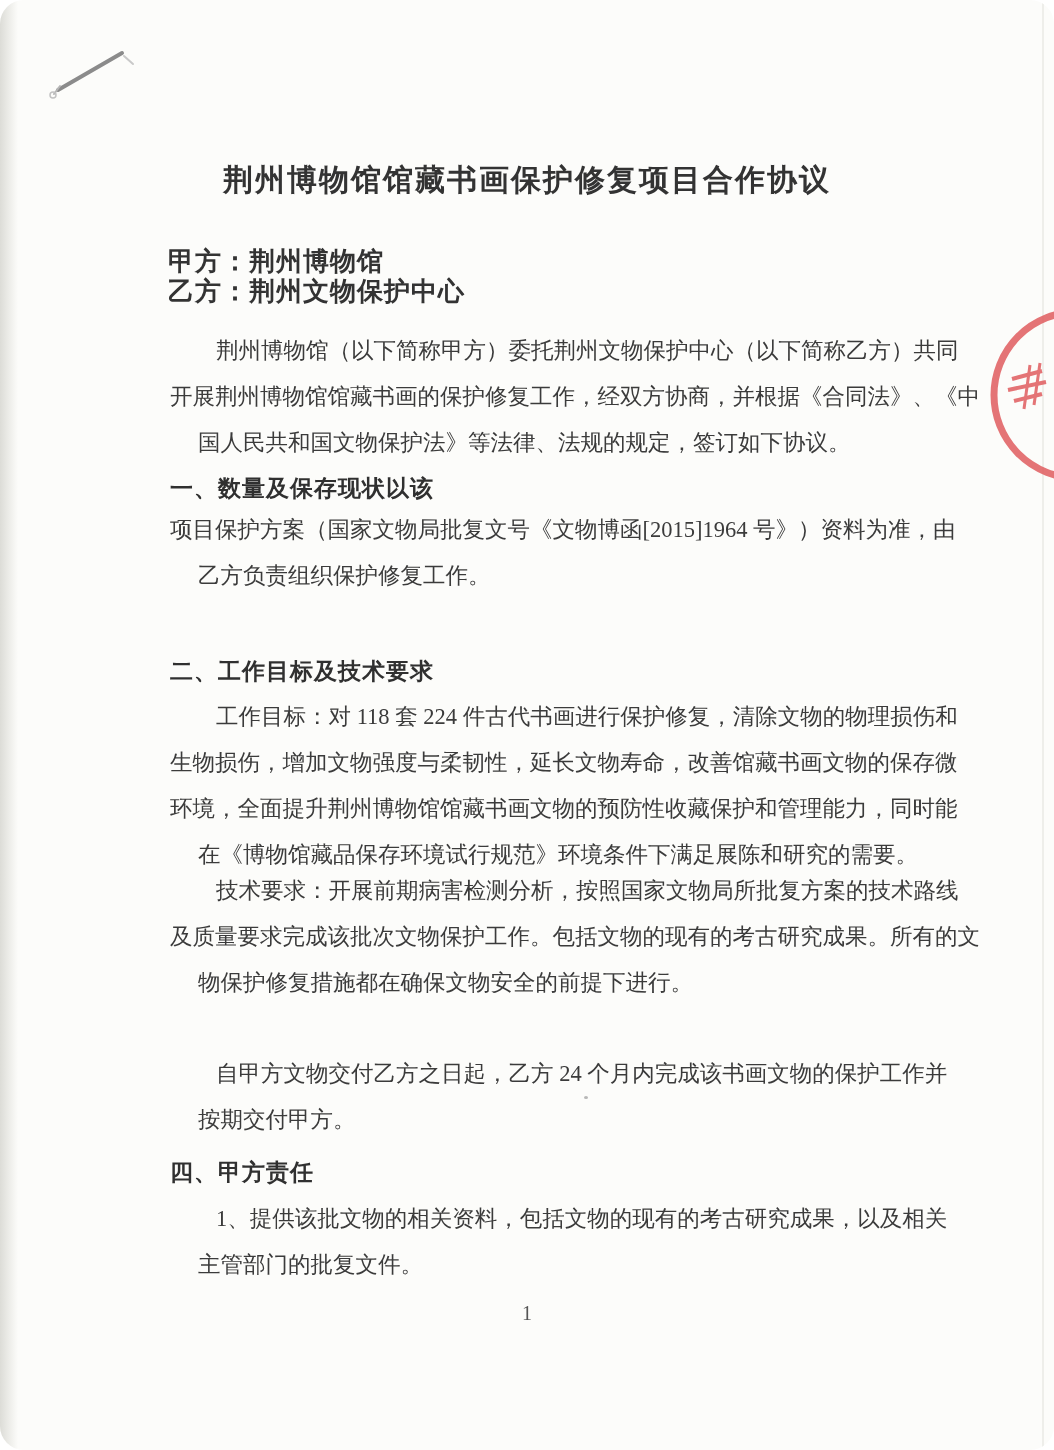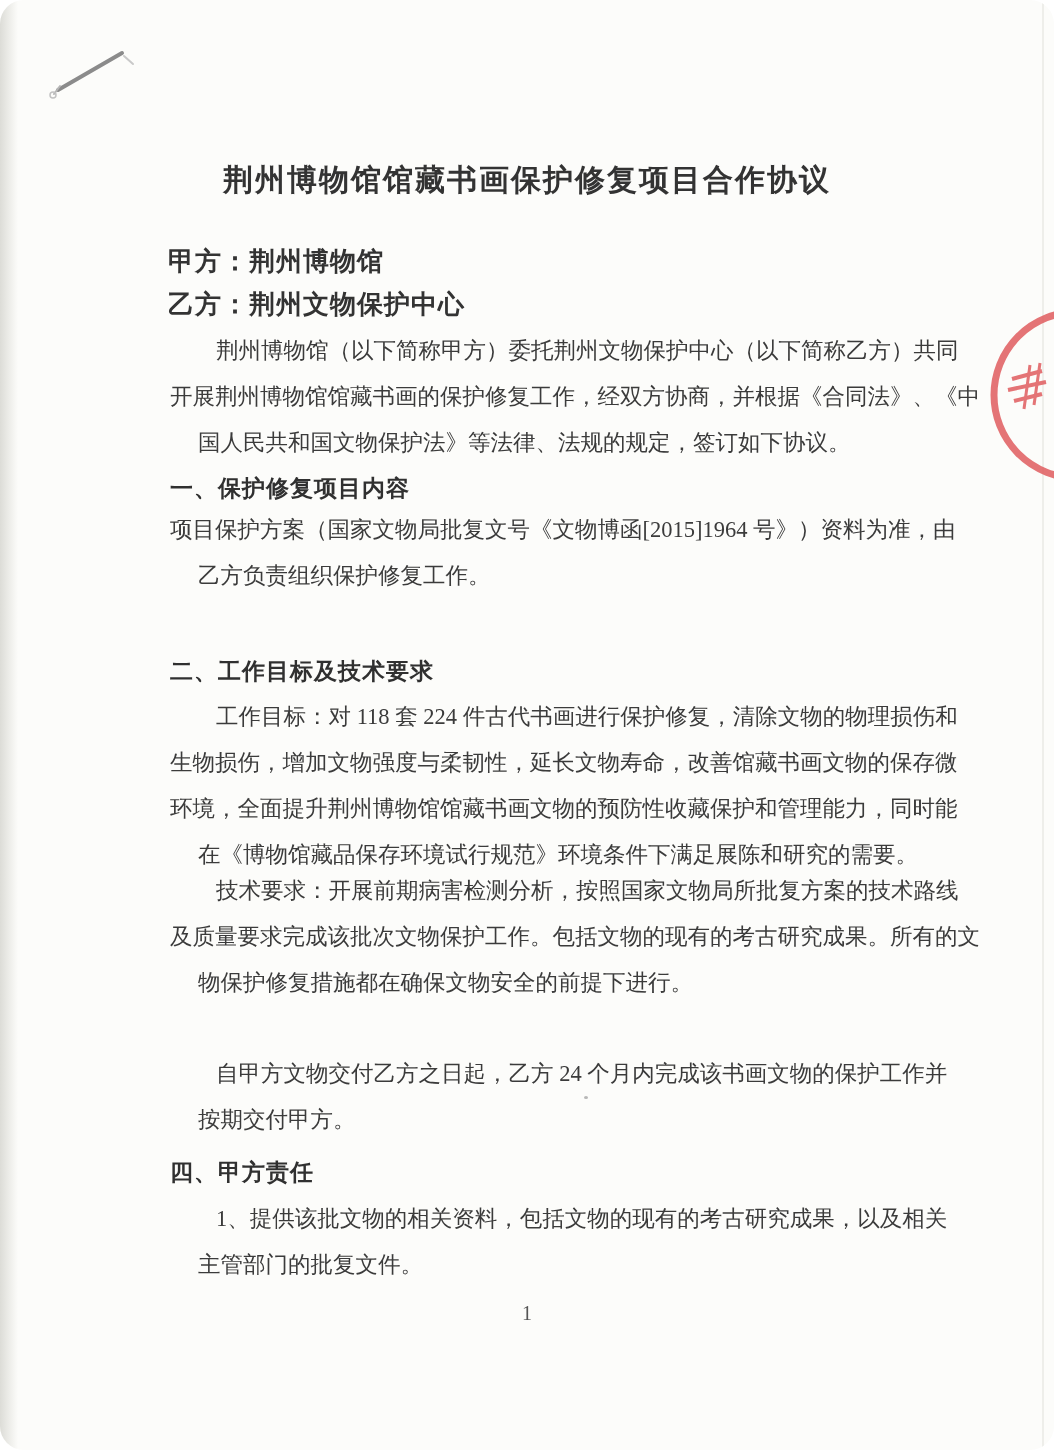--- a/index.html
+++ b/index.html
@@ -24,21 +24,21 @@
     position:absolute;top:160px;left:0;width:100%;
     text-align:center;
     font-size:30px;font-weight:700;letter-spacing:2px;
     color:#333;line-height:40px;
   }
   .party{
     position:absolute;left:168px;
     font-size:26px;font-weight:700;color:#333;line-height:36px;letter-spacing:1px;
   }
   .party-a{top:244px;}
-  .party-b{top:287px;}
+  .party-b{top:274px;}
   .block{
     position:absolute;left:170px;width:758px;
   }
   .line{
     height:46px;line-height:46px;
     font-size:22.5px;
     text-align:justify;
     white-space:nowrap;
     color:#3b3b3b;
   }
@@ -102,21 +102,21 @@
 
   <div class="party party-a">甲方：荆州博物馆</div>
   <div class="party party-b">乙方：荆州文物保护中心</div>
 
   <div class="block preamble">
     <div class="line full indent">荆州博物馆（以下简称甲方）委托荆州文物保护中心（以下简称乙方）共同</div>
     <div class="line full">开展荆州博物馆馆藏书画的保护修复工作，经双方协商，并根据《合同法》、《中</div>
     <div class="line last">国人民共和国文物保护法》等法律、法规的规定，签订如下协议。</div>
   </div>
 
-  <div class="sec-heading sec1-h">一、保护修复项目内容</div>
+  <div class="sec-heading sec1-h">一、数量及保存现状以该</div>
   <div class="block sec1-p">
     <div class="line full">项目保护方案（国家文物局批复文号《文物博函[2015]1964 号》）资料为准，由</div>
     <div class="line last">乙方负责组织保护修复工作。</div>
   </div>
 
   <div class="sec-heading sec2-h">二、工作目标及技术要求</div>
   <div class="block sec2-p1">
     <div class="line full indent">工作目标：对 118 套 224 件古代书画进行保护修复，清除文物的物理损伤和</div>
     <div class="line full">生物损伤，增加文物强度与柔韧性，延长文物寿命，改善馆藏书画文物的保存微</div>
     <div class="line full">环境，全面提升荆州博物馆馆藏书画文物的预防性收藏保护和管理能力，同时能</div>

